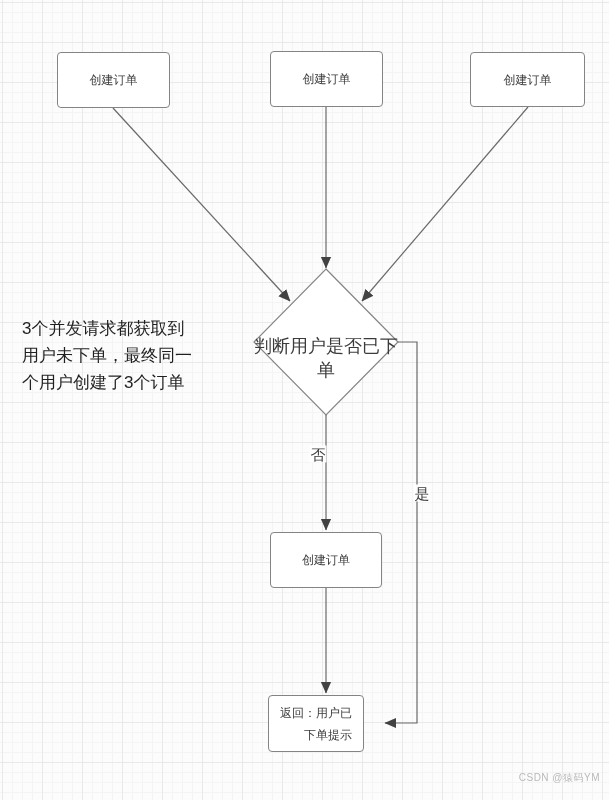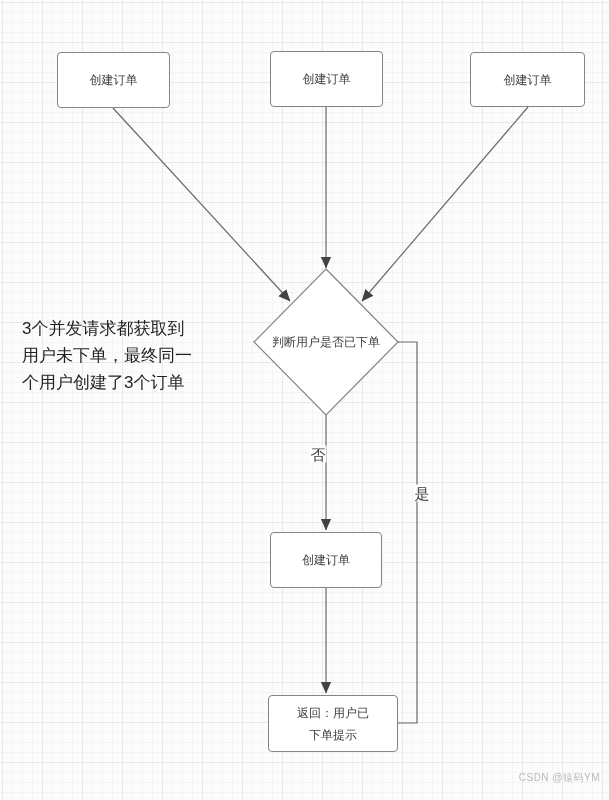--- a/index.html
+++ b/index.html
@@ -49,28 +49,28 @@
     color: #3b3b3b;
     font-size: 12px;
     line-height: 22px;
     box-sizing: border-box;
     white-space: pre-line;
   }
   .node-box1 { left: 57px;  top: 52px;  width: 113px; height: 56px; }
   .node-box2 { left: 270px; top: 51px;  width: 113px; height: 56px; }
   .node-box3 { left: 470px; top: 52px;  width: 115px; height: 55px; }
   .node-box4 { left: 270px; top: 532px; width: 112px; height: 56px; }
-  .node-box5 { left: 268px; top: 695px; width: 130px; height: 57px; }
+  .node-box5 { left: 268px; top: 695px; width: 96px; height: 57px; text-align: right; }
   .diamond-label {
     position: absolute;
     left: 254px;
     top: 334px;
     width: 144px;
     text-align: center;
-    font-size: 12px;
+    font-size: 18px;
     color: #3b3b3b;
   }
   .edge-label {
     position: absolute;
     background: rgba(255,255,255,0.95);
     color: #3b3b3b;
     font-size: 15px;
     line-height: 17px;
     padding: 0 1px;
     transform: translate(-50%, -50%);

